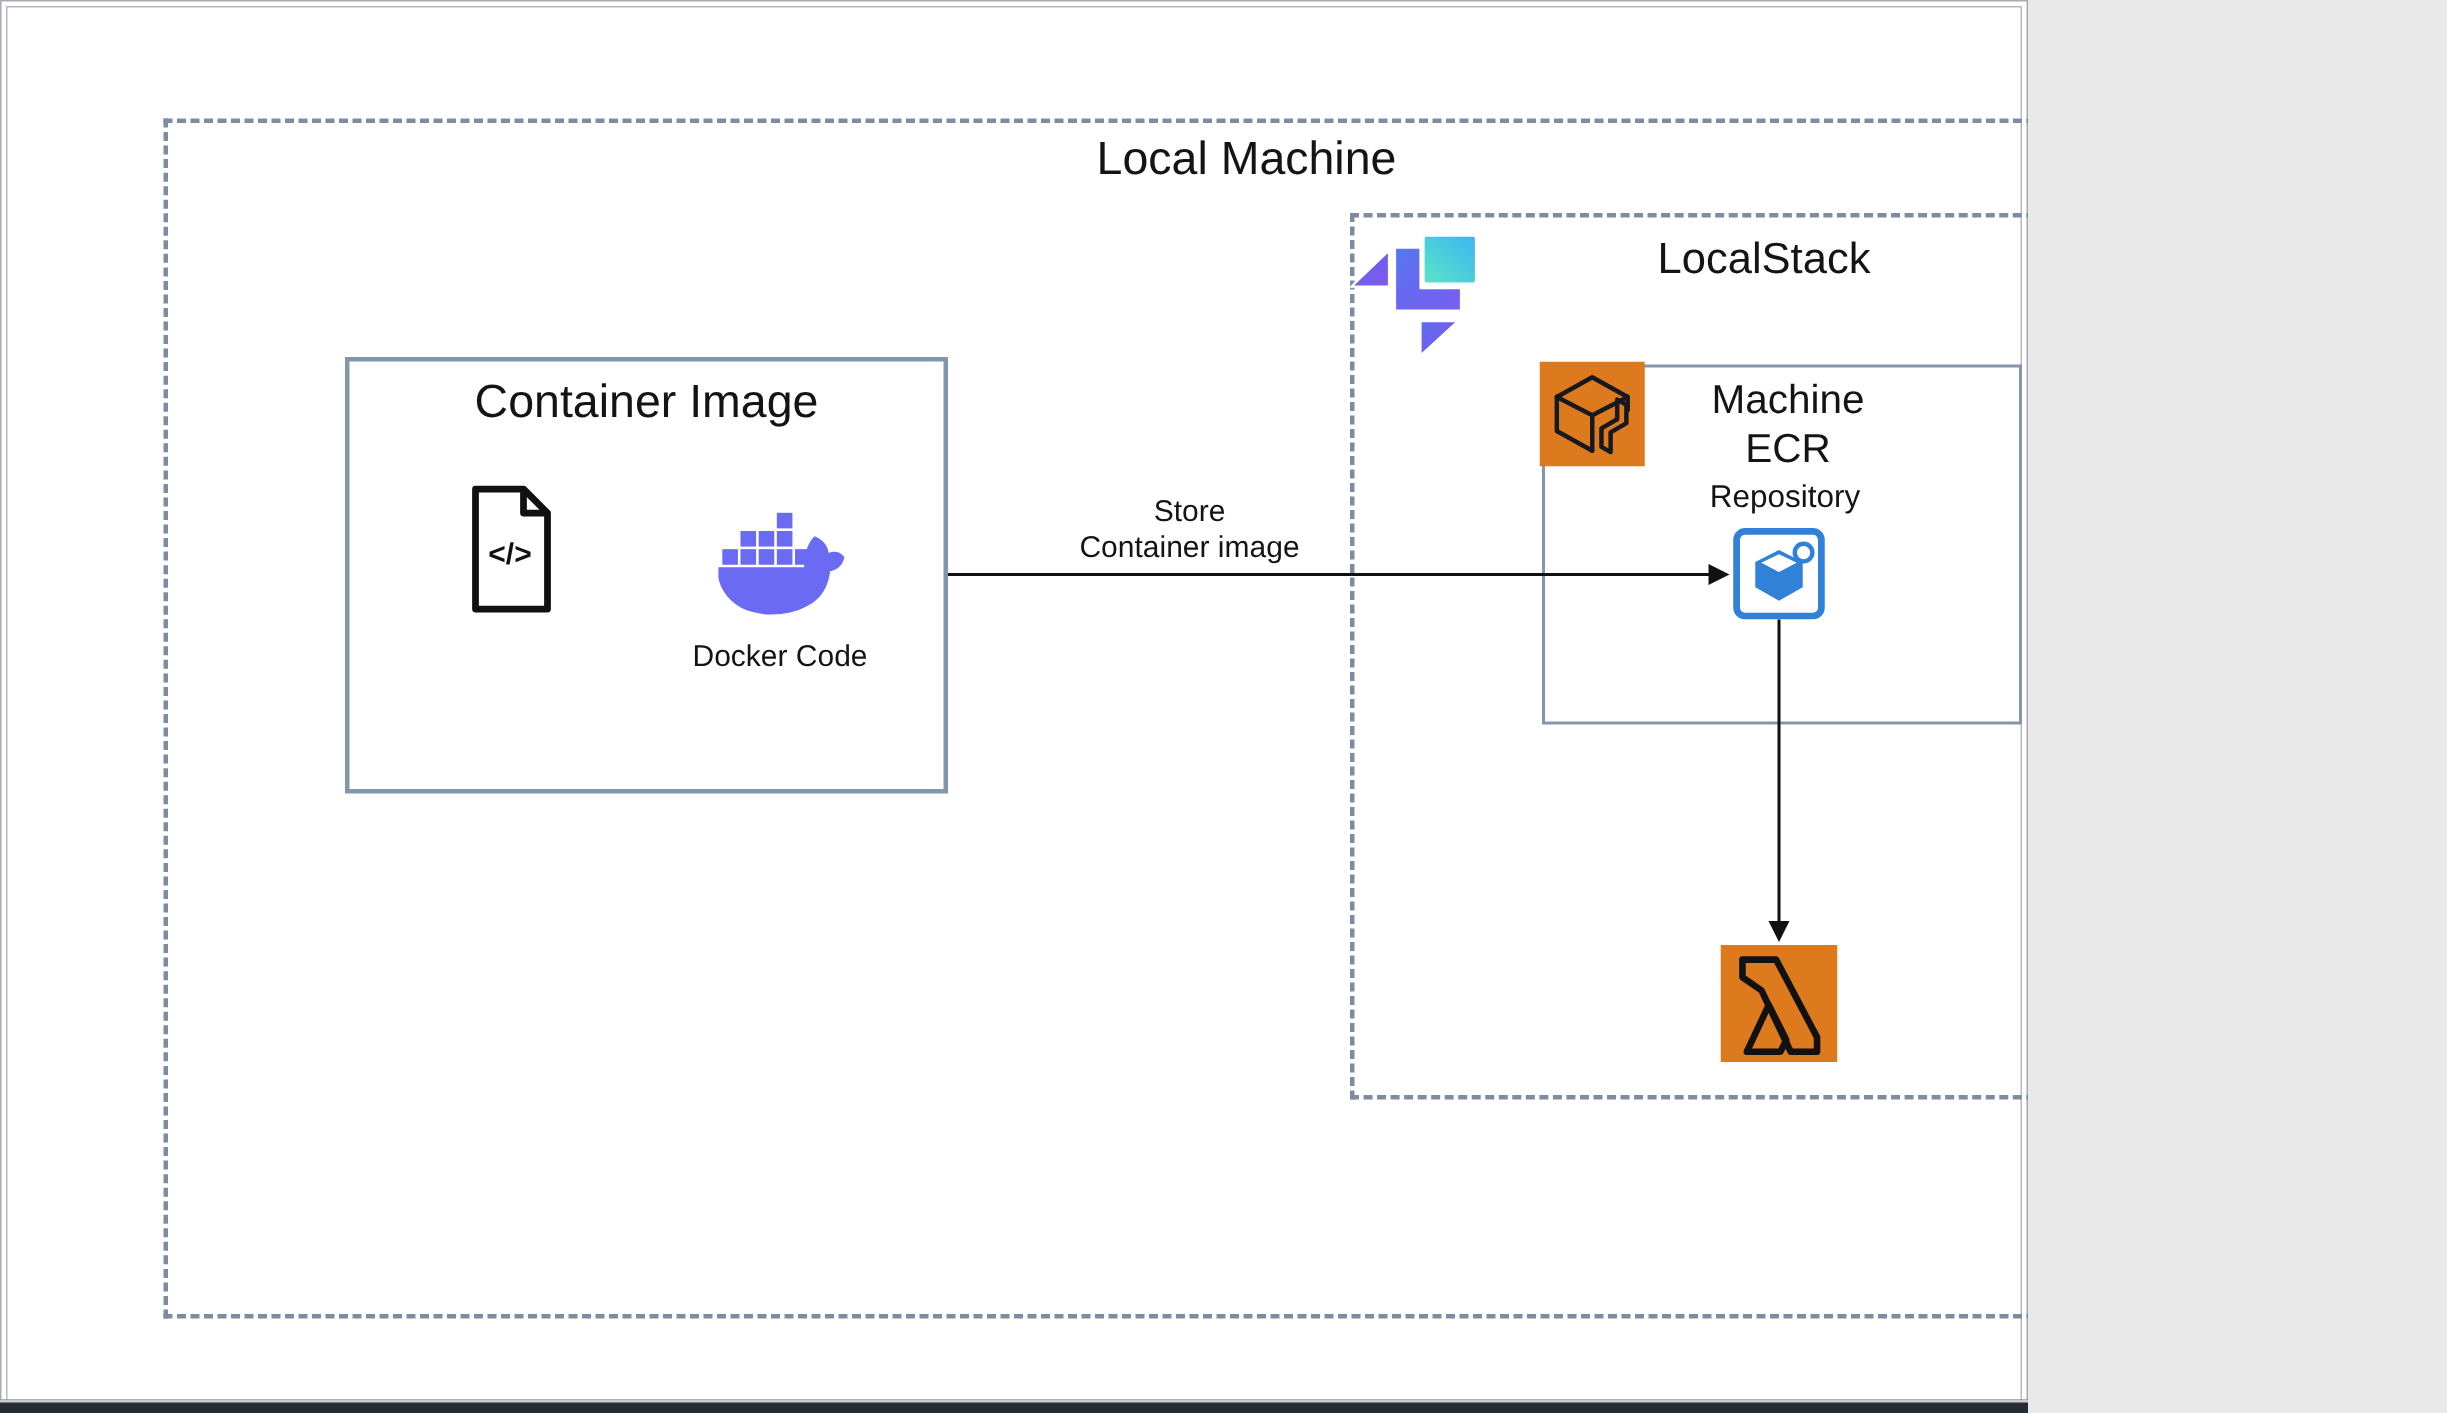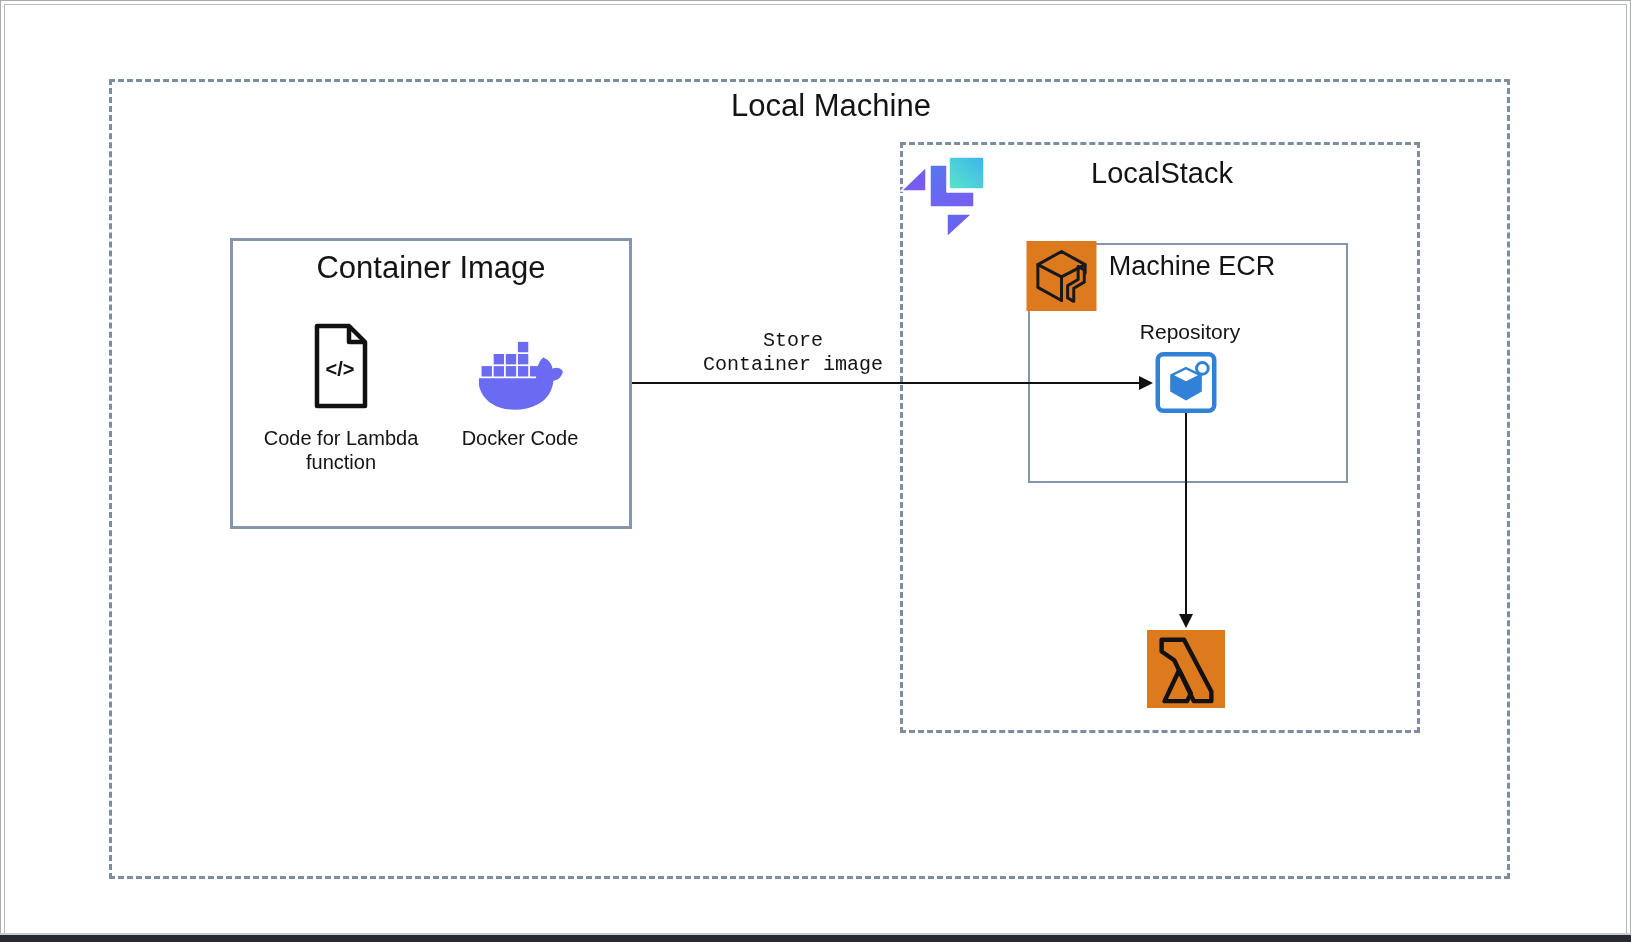--- a/index.html
+++ b/index.html
@@ -1,27 +1,28 @@
 <!DOCTYPE html>
 <html><head>
 <meta charset="utf-8">
 <style>
   html,body{margin:0;padding:0;background:#e9e9e9;}
   .stage{
-    position:relative;width:1631px;height:942px;background:#fff;overflow:hidden;
+    position:relative;width:1336px;height:942px;background:#fff;overflow:hidden;
     font-family:"Liberation Sans",sans-serif;color:#141414;
     box-shadow: inset 0 0 0 1px #a8abb1, inset 0 0 0 4px #ffffff, inset 0 0 0 5px #b6b9be;
+    padding-left: 16px;
   }
   .bottom-strip{position:absolute;left:0;right:0;bottom:0;height:7px;background:#262a31;border-top:2px solid #c9cbce;}
   .box{position:absolute;box-sizing:border-box;background:transparent;}
   .dashed{border:3px dashed #7E8CA2;}
   .solid{border:3px solid #8496AB;}
   .lbl{position:absolute;transform:translateX(-50%);text-align:center;white-space:pre-line;line-height:1.22;}
   .title-xl{font-size:31px;}
-  .title-lg{font-size:29px;}
+  .title-lg{font-size:29px;margin-left:14px;}
   .title-md{font-size:27px;}
   .cap{font-size:20px;}
   .icon{position:absolute;}
   .icon svg{display:block;width:100%;height:100%;}
   
   .hline{position:absolute;background:#111;height:2px;}
   .vline{position:absolute;background:#111;width:2px;}
   .arrow-right{position:absolute;width:0;height:0;border-top:7px solid transparent;border-bottom:7px solid transparent;border-left:14px solid #111;}
   .arrow-down{position:absolute;width:0;height:0;border-left:7px solid transparent;border-right:7px solid transparent;border-top:14px solid #111;}
 </style>
@@ -62,22 +63,20 @@
   <div class="box solid" style="left:230px;top:238px;width:402px;height:291px;"></div>
   <div class="lbl title-xl" style="left:431px;top:249px;">Container Image</div>
 
   <div class="icon" style="left:312px;top:322px;width:58px;height:88px;">
     <svg viewBox="0 0 58 88">
       <path d="M5 4 H37 L53 20 V84 H5 Z" fill="#fff" stroke="#111" stroke-width="4.5" stroke-linejoin="round"></path>
       <path d="M37 4 V20 H53" fill="none" stroke="#111" stroke-width="4.5" stroke-linejoin="round"></path>
       <text x="28" y="54" text-anchor="middle" font-size="20" font-weight="bold" fill="#111">&lt;/&gt;</text>
     </svg>
   </div>
-  <div class="lbl cap" style="left:341px;top:426px;">Code for Lambda
-function</div>
 
   <div class="icon" style="left:477px;top:341px;width:87px;height:71px;">
     <svg viewBox="0 0 100 82">
       <g fill="#6A6AF2">
         <rect x="47" y="1" width="12" height="12"></rect>
         <rect x="19" y="15" width="12" height="12"></rect>
           <rect x="33" y="15" width="12" height="12"></rect>
           <rect x="47" y="15" width="12" height="12"></rect>
         <rect x="5" y="29" width="12" height="12"></rect>
           <rect x="19" y="29" width="12" height="12"></rect>
@@ -120,20 +119,20 @@
       <rect width="80" height="80" fill="#DD7A1E"></rect>
       <g fill="none" stroke="#111" stroke-width="4.5" stroke-linejoin="round">
         <path d="M15 10 H38 L66 63 V73 H48 L28 31 L15 22 Z"></path>
         <path d="M33 41 L45 65 L41 73 H18 Z"></path>
       </g>
     </svg>
   </div>
 
   <div class="hline" style="left:632px;top:382px;width:508px;"></div>
   <div class="arrow-right" style="left:1139px;top:376px;"></div>
-  <div class="lbl cap" style="left:793px;top:329px;font-family:Liberation Mono, monospace;">Store
+  <div class="lbl cap" style="left:793px;top:329px;">Store
 Container image</div>
 
   <div class="vline" style="left:1185px;top:413px;height:202px;"></div>
   <div class="arrow-down" style="left:1179px;top:614px;"></div>
 
   <div class="bottom-strip"></div>
 </div>
 
 </body></html>

